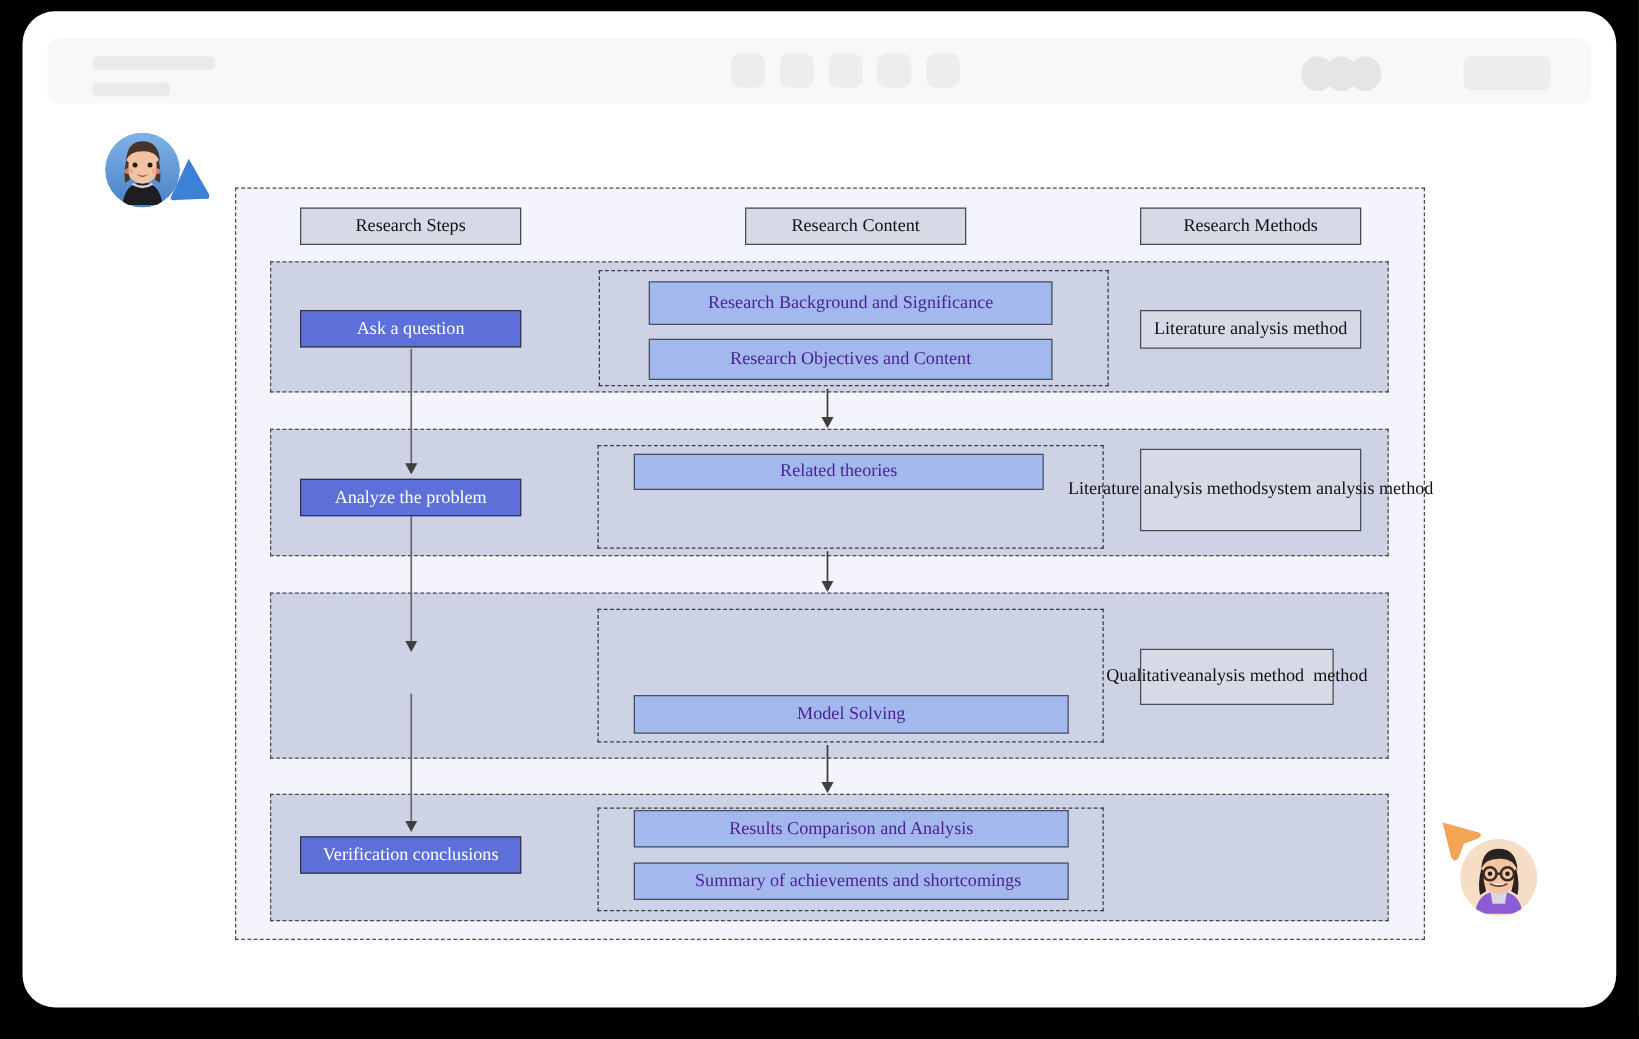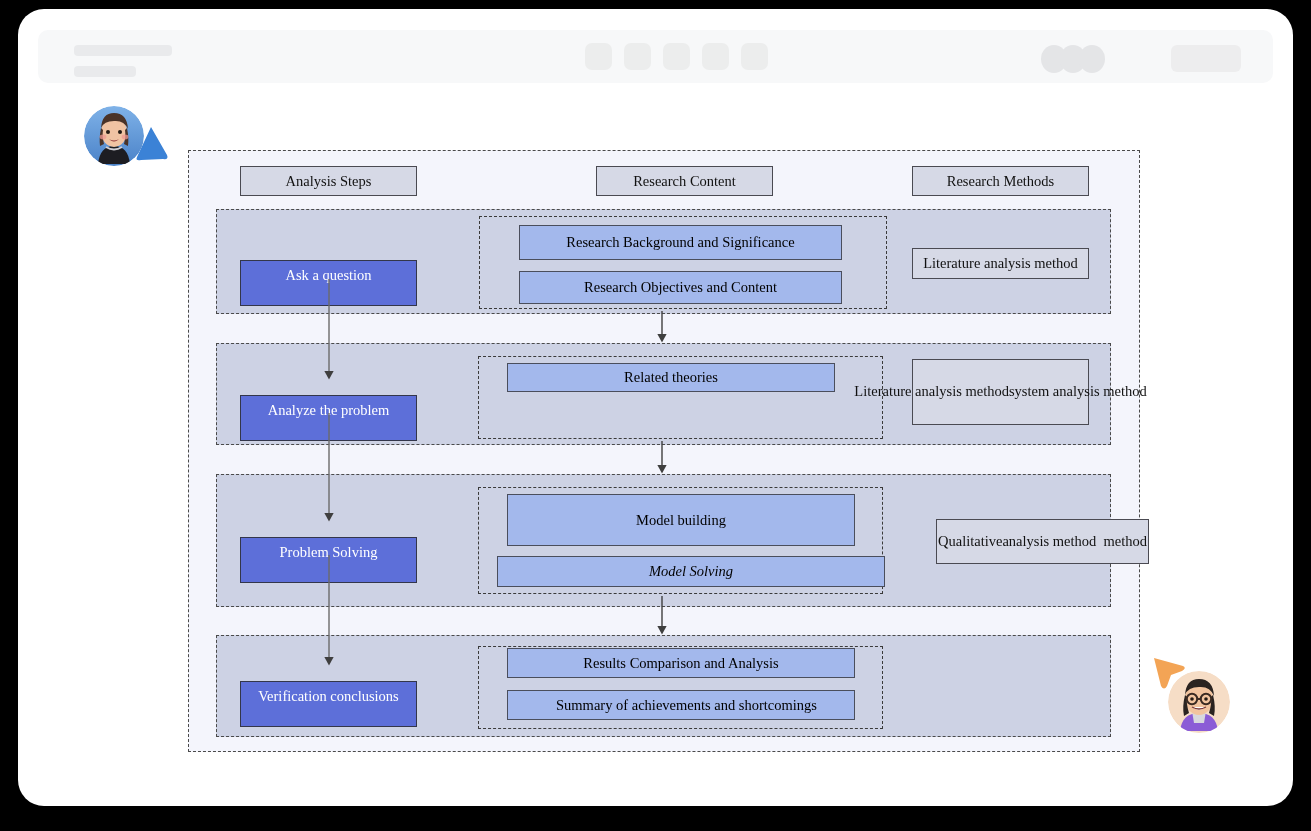--- a/index.html
+++ b/index.html
@@ -84,35 +84,34 @@
   #band-3 { top: 323px; height: 133px; }
   #band-4 { top: 484px; height: 102px; }
 
   .step-box {
     position: absolute;
     background: #5d6fd9;
     border: 1px solid #33364a;
     color: #ffffff;
     text-align: center;
     font-size: 14.5px;
-    height: 46px;
+    height: 30px;
     line-height: 29px;
     white-space: nowrap;
-    margin-top: 12px;
   }
   .content-group {
     position: absolute;
     border: 1px dashed #3a3a3a;
     background: transparent;
   }
   .content-box {
     position: absolute;
     background: #a3b8ec;
     border: 1px solid #4a4e5c;
-    color: #000000;
+    color: #4c1d95;
     text-align: center;
     font-size: 14.5px;
     white-space: nowrap;
     display: flex; align-items: center; justify-content: center;
   }
   .method-box {
     position: absolute;
     background: #d6d9e6;
     border: 1px solid #4a4a52;
     color: #111;
@@ -151,46 +150,44 @@
       <div class="stack-dot"></div>
       <div class="stack-dot"></div>
       <div class="stack-dot"></div>
     </div>
 
     <div id="toolbar-action"></div>
   </div>
 
   <div id="diagram">
 
-    <div class="col-header" id="hdr-steps">Analysis Steps</div>
+    <div class="col-header" id="hdr-steps">Research Steps</div>
     <div class="col-header" id="hdr-content">Research Content</div>
     <div class="col-header" id="hdr-methods">Research Methods</div>
 
     <div class="band" id="band-1"></div>
     <div class="step-box" style="left:51px; top:97px; width:177px;">Ask a question</div>
     <div class="content-group" style="left:290px; top:65px; width:408px; height:93px;"></div>
     <div class="content-box" style="left:330px; top:74px; width:323px; height:35px;">Research Background and Significance</div>
     <div class="content-box" style="left:330px; top:120px; width:323px; height:33px;">Research Objectives and Content</div>
     <div class="method-box" style="left:723px; top:97px; width:177px; height:31px;">Literature analysis method</div>
 
     <div class="band" id="band-2"></div>
     <div class="step-box" style="left:51px; top:232px; width:177px;text-align:center;">Analyze the problem</div>
     <div class="content-group" style="left:289px; top:205px; width:405px; height:83px;"></div>
     <div class="content-box" style="left:318px; top:212px; width:328px; height:29px;">Related theories</div>
     <div class="method-box" style="left:723px; top:208px; width:177px; height:66px;">
         <span style="display:block">Literature&nbsp;analysis&nbsp;method</span>
         <span style="display:block">system&nbsp;analysis&nbsp;method</span>
       </div>
 
     <div class="band" id="band-3"></div>
-    <div class="step-box" style="left:51px; top:374px; width:177px;">Problem Solving</div>
     <div class="content-group" style="left:289px; top:336px; width:405px; height:107px;"></div>
-    <div class="content-box" style="left:318px; top:343px; width:348px; height:52px;">Model building</div>
-    <div class="content-box" style="left:308px; top:405px; width:388px; height:31px;font-style:italic;">Model Solving</div>
-    <div class="method-box" style="left:723px; top:368px; width:213px; height:45px;margin-left:24px;">
+    <div class="content-box" style="left:318px; top:405px; width:348px; height:31px;">Model Solving</div>
+    <div class="method-box" style="left:723px; top:368px; width:155px; height:45px;">
         <span style="display:block">Qualitative</span>
         <span style="display:block">analysis&nbsp;method&nbsp;&nbsp;method</span>
       </div>
 
     <div class="band" id="band-4"></div>
     <div class="step-box" style="left:51px; top:518px; width:177px;">Verification conclusions</div>
     <div class="content-group" style="left:289px; top:495px; width:405px; height:83px;"></div>
     <div class="content-box" style="left:318px; top:497px; width:348px; height:30px;">Results Comparison and Analysis</div>
     <div class="content-box" style="left:318px; top:539px; width:348px; height:30px;padding-left:11px;">Summary of achievements and shortcomings</div>
 

